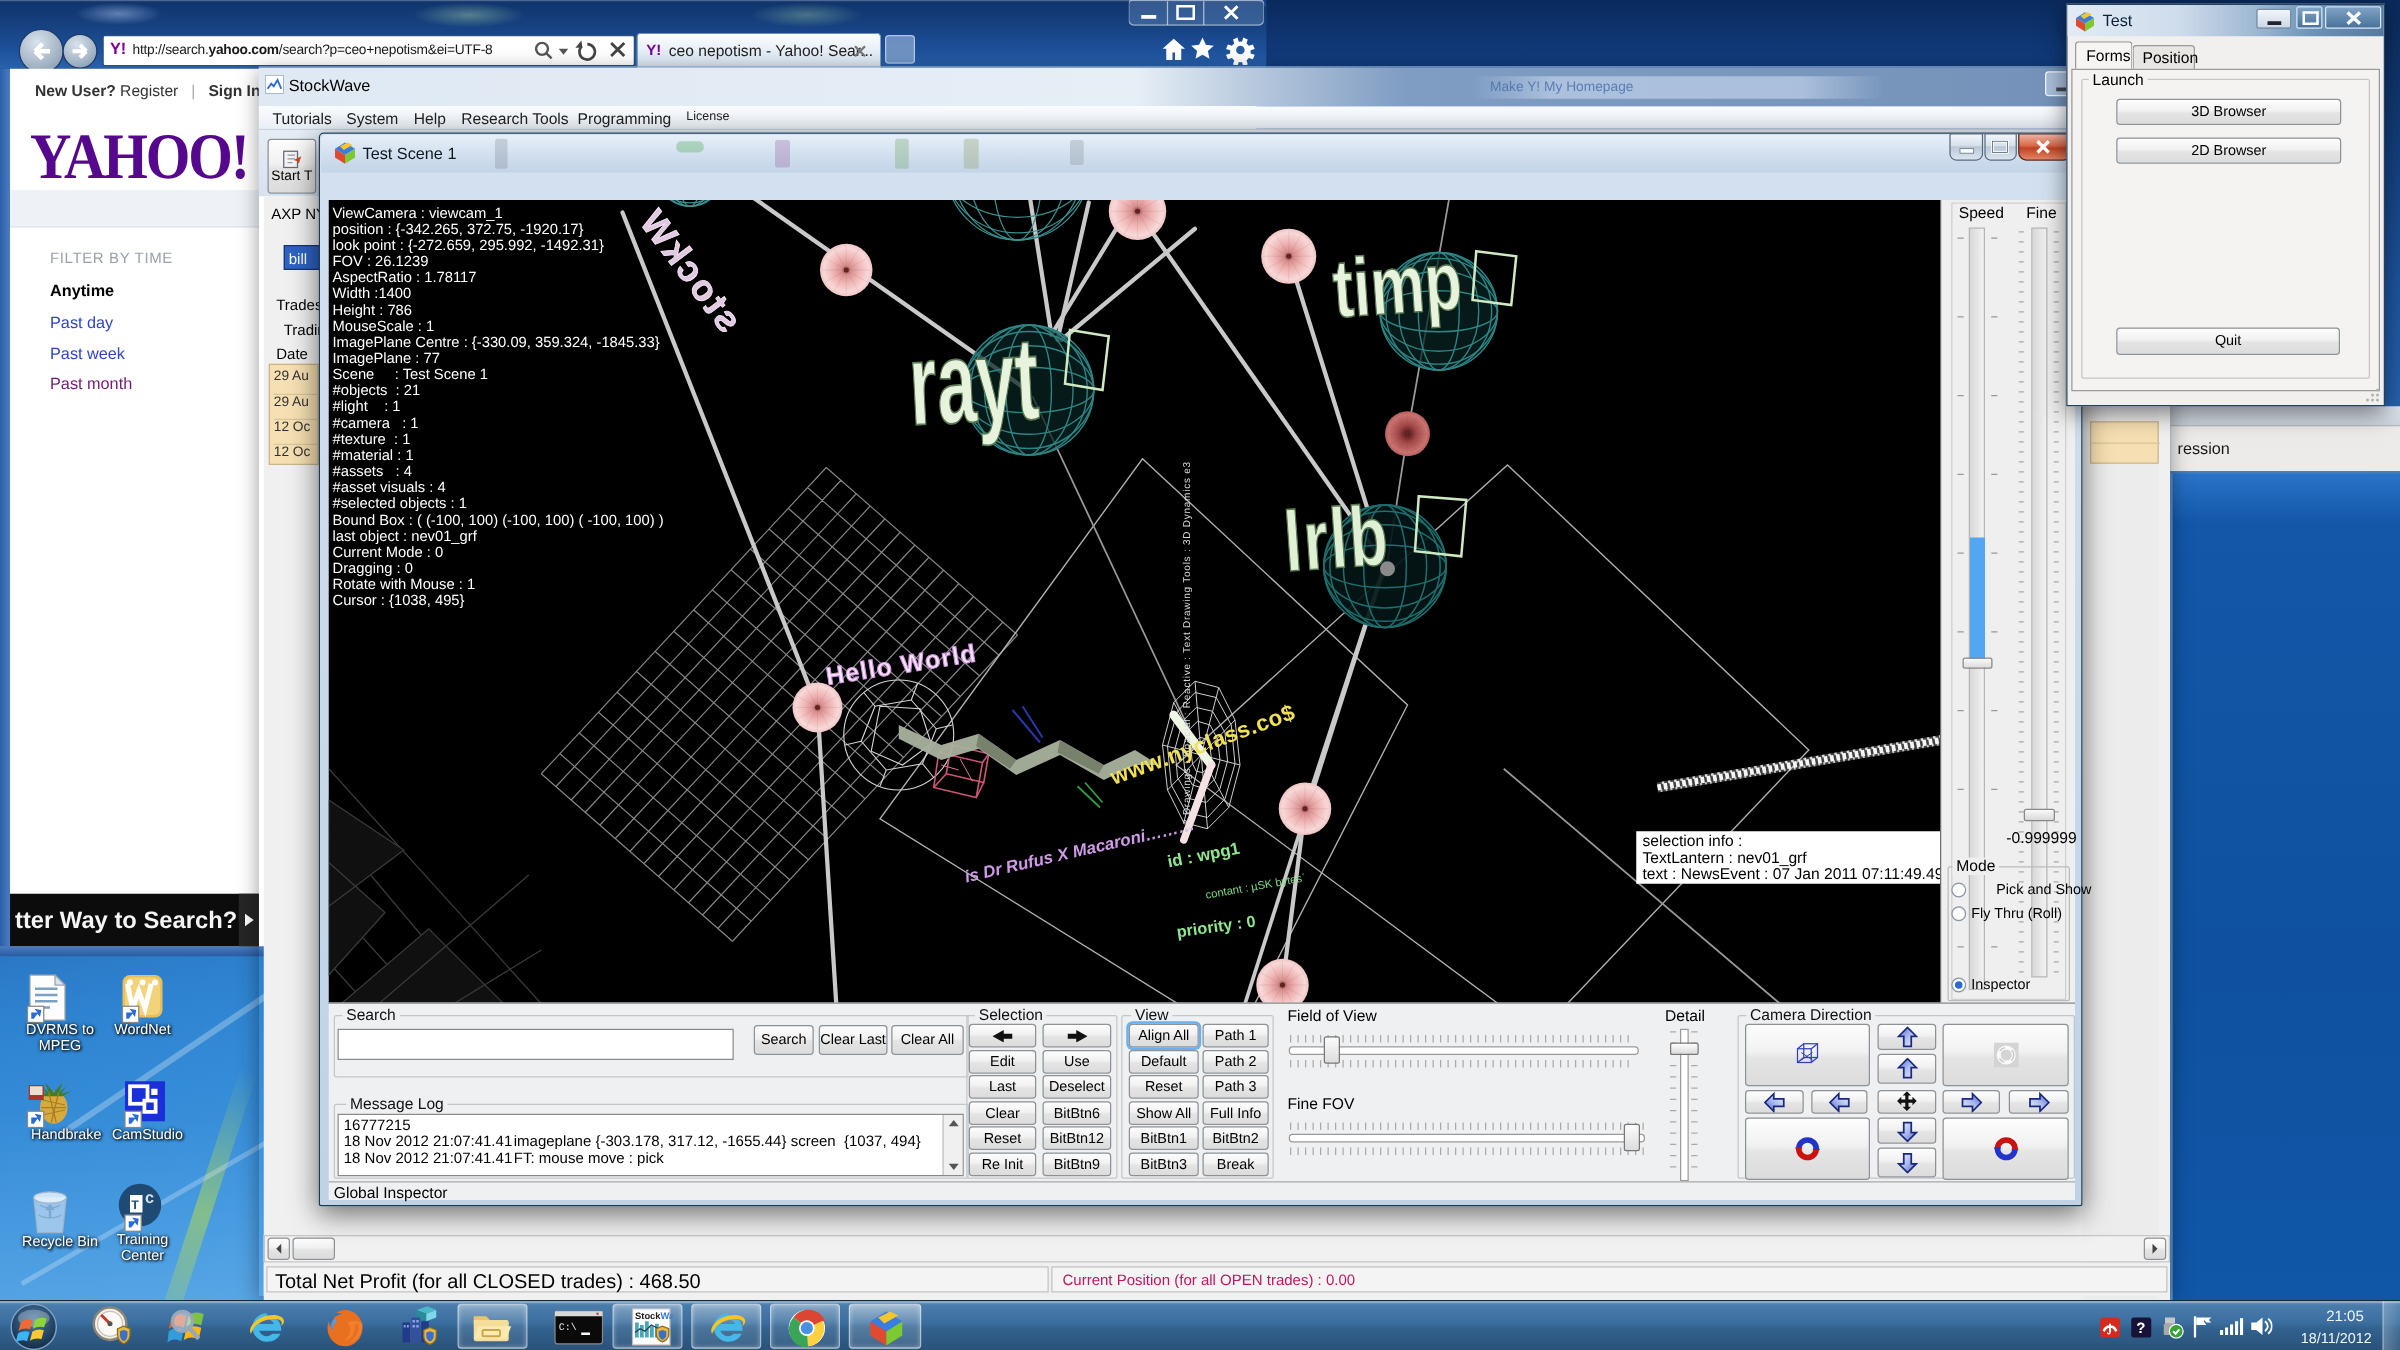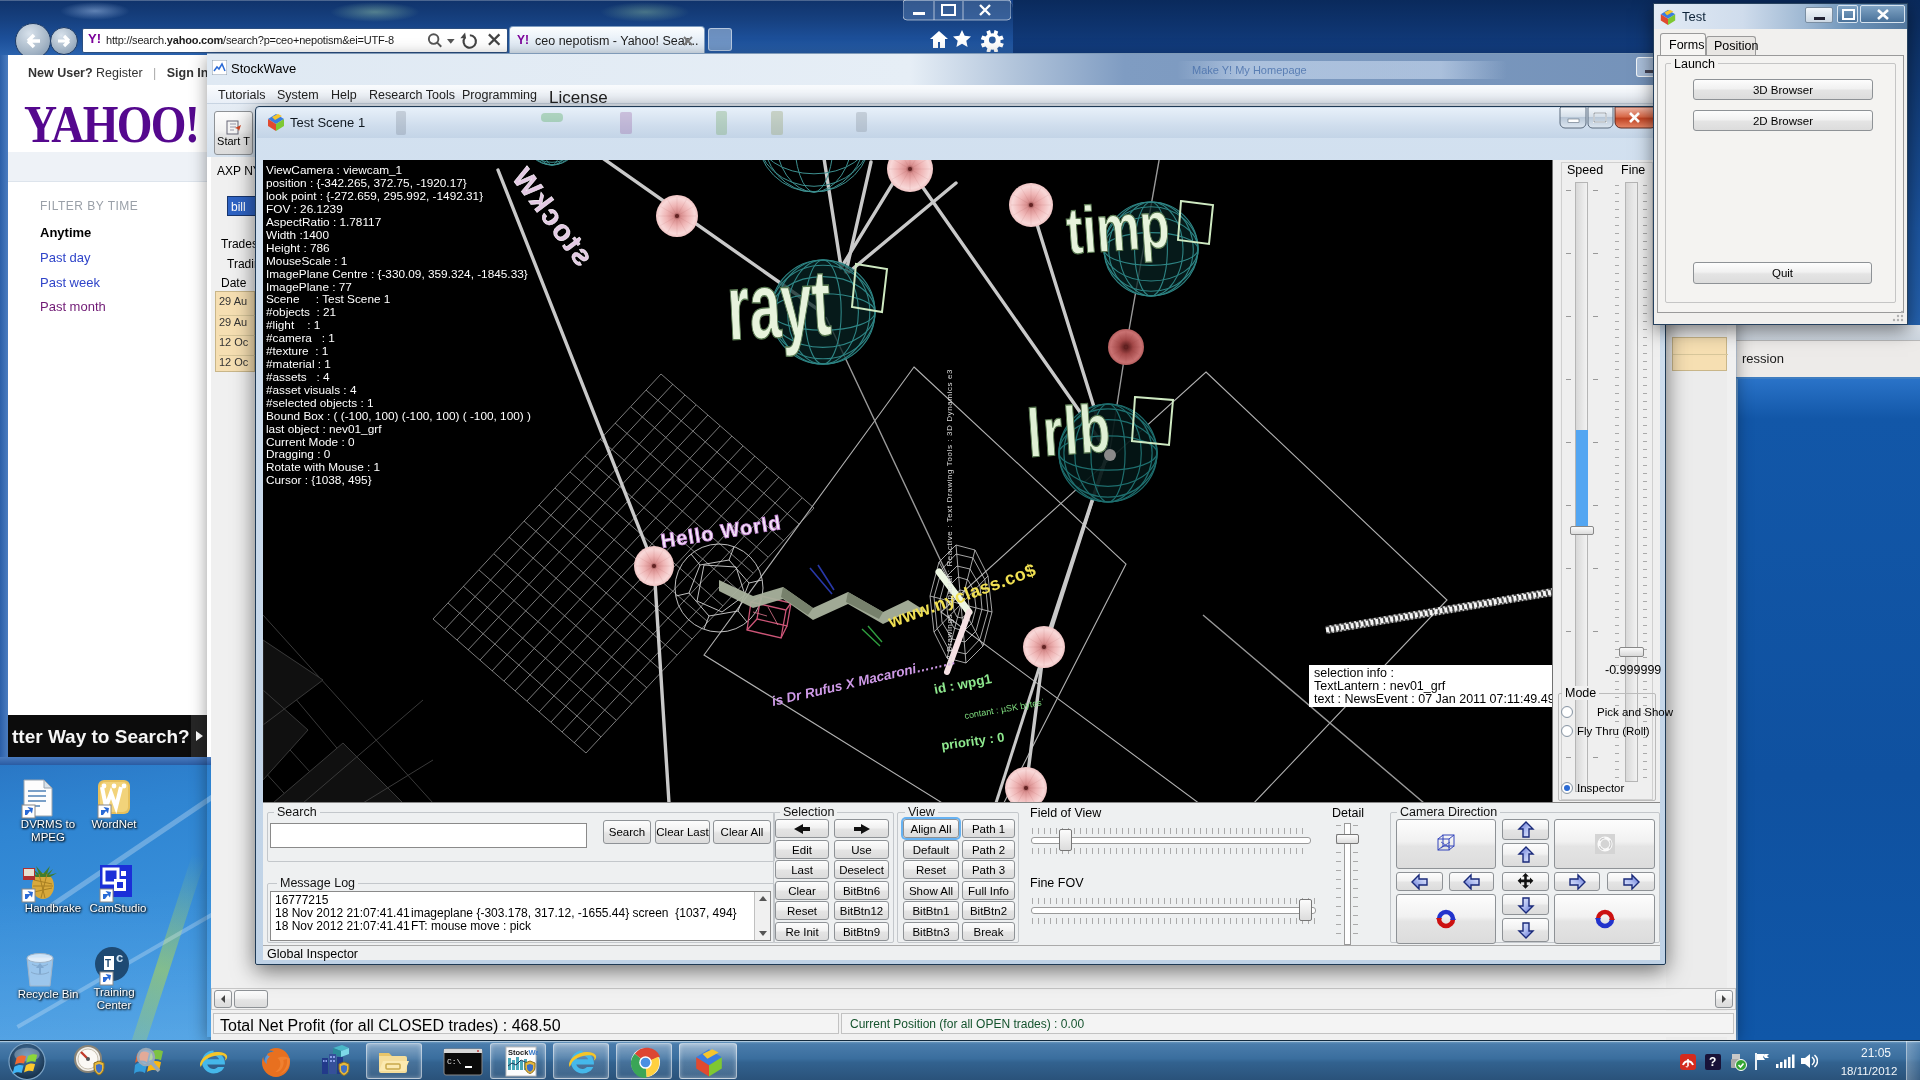--- a/index.html
+++ b/index.html
@@ -173,21 +173,21 @@
 <div class="abs" style="left:24px;top:8px;font-size:13px;color:#000;">StockWave</div>
 <div class="abs" style="left:1429px;top:4px;width:29px;height:20px;background:rgba(205,220,240,0.6);border:1px solid rgba(255,255,255,0.85);border-radius:3px;">
       <div class="abs" style="left:8px;top:12px;width:12px;height:3px;background:#445;"></div>
     </div>
 <div class="abs" style="left:0;top:32px;width:1529px;height:19px;background:linear-gradient(180deg,#fafcfe,#e9eff7);border-bottom:1px solid #c8d4e2;">
 <div class="abs" style="left:11px;top:3px;font-size:12.5px;color:#222;">Tutorials</div>
 <div class="abs" style="left:70px;top:3px;font-size:12.5px;color:#222;">System</div>
 <div class="abs" style="left:124px;top:3px;font-size:12.5px;color:#222;">Help</div>
 <div class="abs" style="left:162px;top:3px;font-size:12.5px;color:#222;">Research Tools</div>
 <div class="abs" style="left:255px;top:3px;font-size:12.5px;color:#222;">Programming</div>
-<div class="abs" style="left:342px;top:3px;font-size:17px;color:#222;text-align:right;">License</div>
+<div class="abs" style="left:342px;top:3px;font-size:10px;color:#222;text-align:right;">License</div>
 </div>
 <div class="abs" style="left:0;top:51px;width:1529px;height:53px;background:linear-gradient(180deg,#e6edf5,#d6e2ee);"></div>
 <div class="abs" style="left:4px;top:104px;width:1525px;height:884px;background:#f0f0f0;"></div>
 <div class="btn" style="left:7px;top:58px;width:39px;height:44px;flex-direction:column;font-size:11px;">
 <svg width="16" height="16" viewBox="0 0 16 16">
         <rect x="1" y="2" width="11" height="13" fill="#f4f4f4" stroke="#667"></rect>
         <path d="M4 5h6M4 8h6M4 11h4" stroke="#99a" stroke-width="1"></path>
         <path d="M9 9l6-3-2 6-1-2z" fill="#c42"></path>
       </svg>
 <span>Start T</span>
@@ -220,21 +220,21 @@
         <svg width="8" height="10">
           <path d="M2 1l4 4-4 4z" fill="#444"></path>
         </svg>
       </div>
 </div>
 <div class="abs" style="left:4px;top:958px;width:1525px;height:26px;background:#f0f0f0;">
 <div class="abs" style="left:2px;top:2px;width:626px;height:21px;border:1px solid #c2c2c2;background:#f4f4f4;">
         <span style="position:absolute;left:6px;top:3px;font-size:16px;color:#000;">Total Net Profit (for all CLOSED trades) : 468.50</span>
       </div>
 <div class="abs" style="left:630px;top:2px;width:893px;height:21px;border:1px solid #c2c2c2;background:#f4f4f4;">
-        <span style="position:absolute;left:8px;top:3px;font-size:12px;color:#14532d;">Current Position (for all OPEN trades) : 0.00</span>
+        <span style="position:absolute;left:8px;top:3px;font-size:12px;color:#be185d;">Current Position (for all OPEN trades) : 0.00</span>
       </div>
 </div>
 </div>
 <div class="abs" style="left:255px;top:106px;width:1411px;height:859px;box-shadow:0 6px 22px rgba(0,0,0,0.55);border:1px solid #1f3a55;background:linear-gradient(180deg,#d3e1f0,#bfd2e6);border-radius:4px 4px 2px 2px;">
 <div class="abs" style="left:1px;top:1px;width:1409px;height:30px;background:linear-gradient(180deg,#e7f0f9,#cfdded 60%,#c3d4e7);border-radius:4px 4px 0 0;"></div>
 <div class="abs" style="left:140px;top:4px;width:10px;height:24px;background:rgba(90,100,115,0.22);border-radius:2px;"></div>
 <div class="abs" style="left:285px;top:6px;width:22px;height:9px;background:rgba(80,170,90,0.35);border-radius:4px;"></div>
 <div class="abs" style="left:364px;top:5px;width:12px;height:22px;background:rgba(150,90,160,0.3);border-radius:2px;"></div>
 <div class="abs" style="left:460px;top:4px;width:11px;height:24px;background:rgba(120,170,110,0.35);border-radius:2px;"></div>
 <div class="abs" style="left:515px;top:4px;width:12px;height:24px;background:rgba(150,160,110,0.35);border-radius:2px;"></div>

